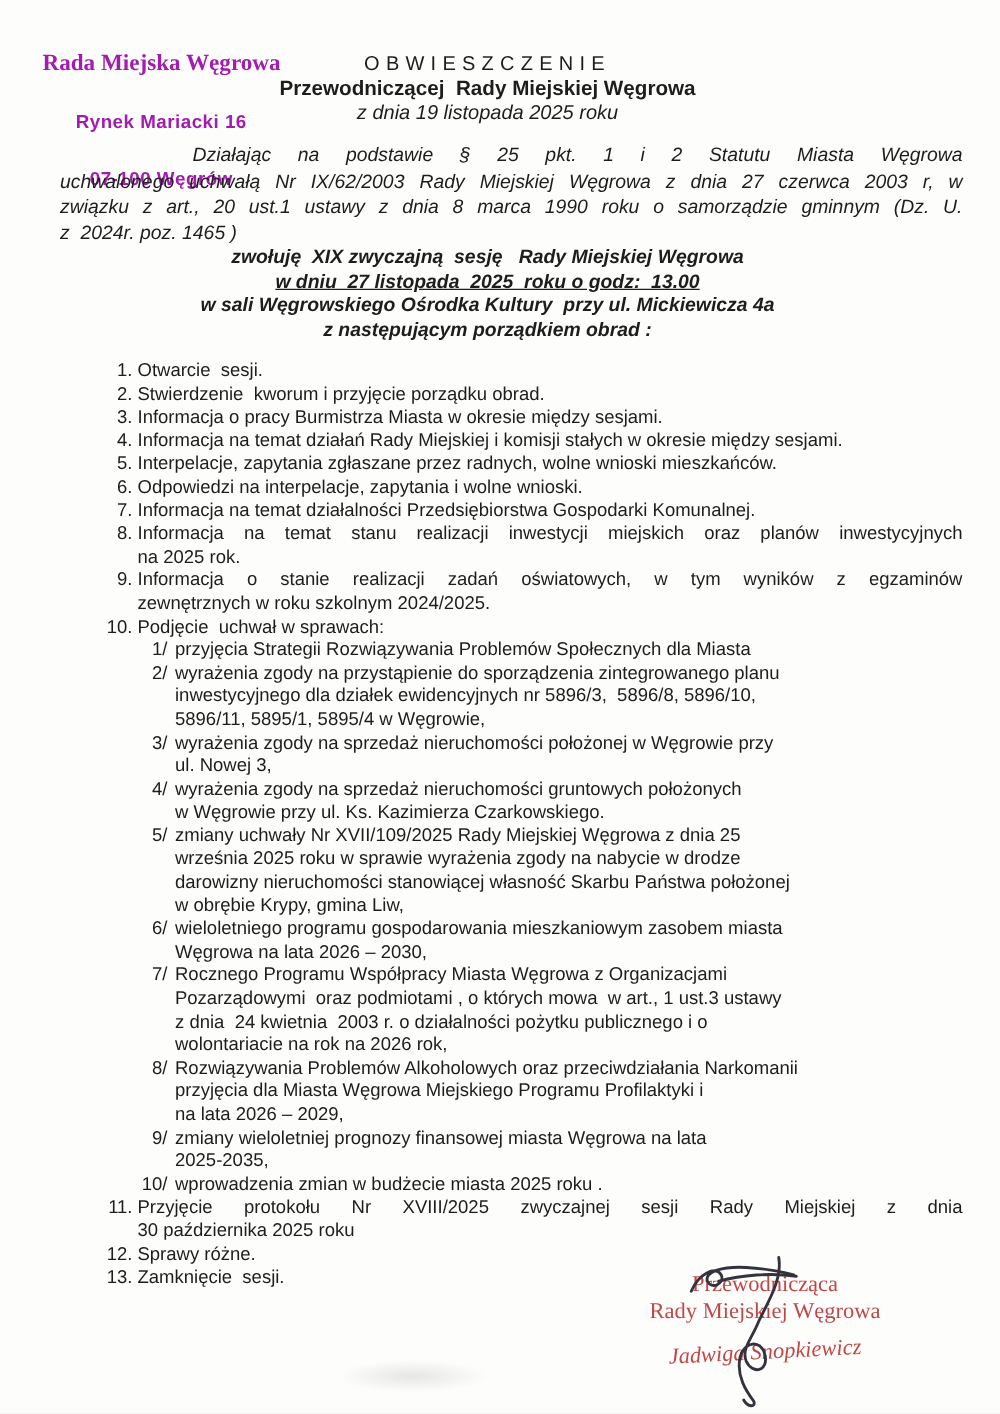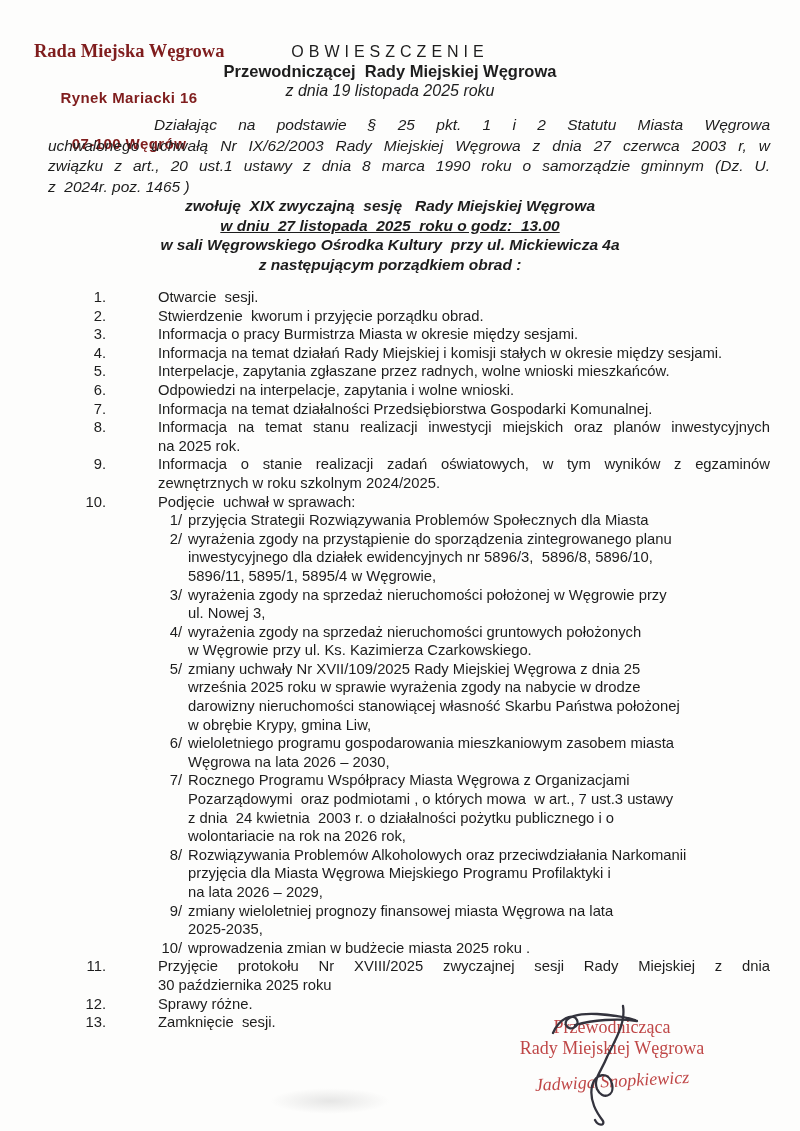--- a/index.html
+++ b/index.html
@@ -28,21 +28,21 @@
   
   .convo { position:absolute; left:30px; top:196px; width:720px; text-align:center;
            font-weight:700; font-style:italic; font-size:15.5px; line-height:19.5px; }
   .convo div { white-space:pre-wrap; }
   .convo .u { text-decoration:underline; }
 
   
   .agenda { position:absolute; left:78px; top:288px; width:692px; font-size:14.8px; line-height:18.6px; }
   .item { display:flex; }
   .item > .num { width:28px; min-width:28px; text-align:right; white-space:pre; }
-  .item > .body { padding-left:4px; flex:1; min-width:0;margin-left:48px; }
+  .item > .body { padding-left:4px; flex:1; min-width:0; }
   .ln { white-space:pre-wrap; }
   .ln.just { white-space:normal; text-align:justify; text-align-last:justify; }
   .subitem { display:flex; }
   .subitem > .num { width:24px; min-width:24px; text-align:right; white-space:pre; }
   .subitem > .body { padding-left:6px; flex:1; min-width:0; }
 
   
   .sig-stamp { position:absolute; left:497px; top:1017px; width:230px; text-align:center;
                font-family:"Liberation Serif", serif; font-size:18px; line-height:21px; }
   .sig-stamp .name { font-style:italic; margin-top:12px; transform:rotate(-3deg); }
@@ -50,21 +50,21 @@
 
   
   .smudge { position:absolute; left:270px; top:1088px; width:120px; height:26px; border-radius:50%;
             background:radial-gradient(ellipse at center, rgba(170,170,170,0.28), rgba(170,170,170,0) 70%); }
 </style>
 </head>
 <body>
 
 <div class="page">
 
-  <div class="sender-stamp" style="color: #7f1d1d;">
+  <div class="sender-stamp" style="color: #a21caf;">
     <div class="l1">Rada Miejska Węgrowa</div>
     <div class="l2">Rynek Mariacki 16</div>
     <div class="l2">07-100 Węgrów</div>
   </div>
 
   <div class="titleblock">
     <div class="t1">OBWIESZCZENIE</div>
     <div class="t2">Przewodniczącej  Rady Miejskiej Węgrowa</div>
     <div class="t3">z dnia 19 listopada 2025 roku</div>
   </div>
@@ -185,21 +185,21 @@
             <span class="num">6/</span>
             <div class="body">
               <div class="ln">wieloletniego programu gospodarowania mieszkaniowym zasobem miasta</div>
               <div class="ln">Węgrowa na lata 2026 – 2030,</div>
             </div>
           </div>
           <div class="subitem">
             <span class="num">7/</span>
             <div class="body">
               <div class="ln">Rocznego Programu Współpracy Miasta Węgrowa z Organizacjami</div>
-              <div class="ln">Pozarządowymi  oraz podmiotami , o których mowa  w art., 7 ust.3 ustawy</div>
+              <div class="ln">Pozarządowymi  oraz podmiotami , o których mowa  w art., 1 ust.3 ustawy</div>
               <div class="ln">z dnia  24 kwietnia  2003 r. o działalności pożytku publicznego i o</div>
               <div class="ln">wolontariacie na rok na 2026 rok,</div>
             </div>
           </div>
           <div class="subitem">
             <span class="num">8/</span>
             <div class="body">
               <div class="ln">Rozwiązywania Problemów Alkoholowych oraz przeciwdziałania Narkomanii</div>
               <div class="ln">przyjęcia dla Miasta Węgrowa Miejskiego Programu Profilaktyki i</div>
               <div class="ln">na lata 2026 – 2029,</div>

